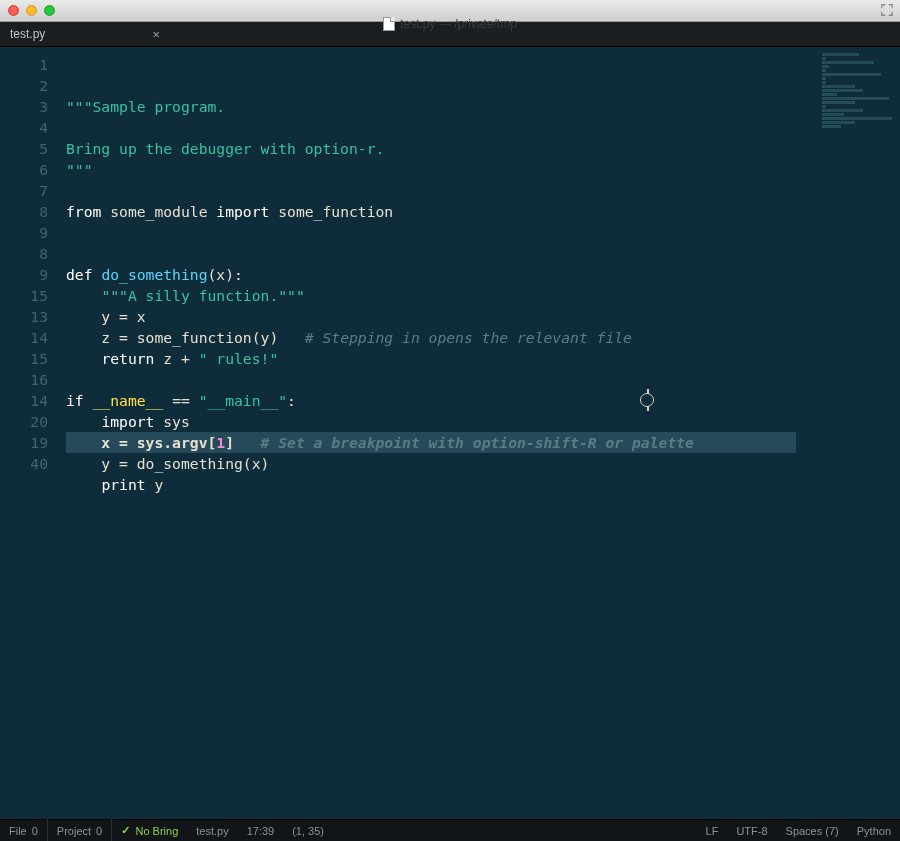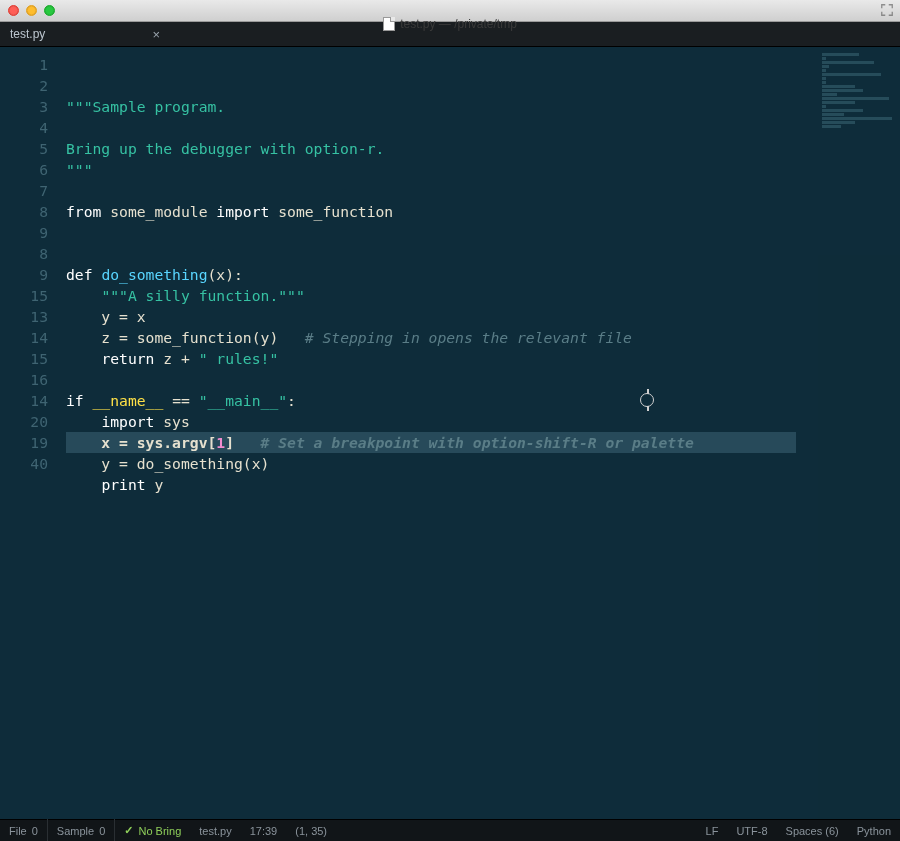--- a/index.html
+++ b/index.html
@@ -215,21 +215,21 @@
     <div class="mm-line" style="width:25%"></div>
   </div>
 </div>
 
 <div class="statusbar">
   <div class="cell">
     <span>File</span>
     <span>0</span>
   </div>
   <div class="cell">
-    <span>Sample</span>
+    <span>Project</span>
     <span>0</span>
   </div>
   <div class="cell noborder">
     <span class="check">✓</span>
     <span class="ok">No Bring</span>
   </div>
   <div class="cell noborder">
     <span>test.py</span>
   </div>
   <div class="cell noborder">
@@ -241,18 +241,18 @@
 
   <div class="spacer"></div>
 
   <div class="cell noborder">
     <span>LF</span>
   </div>
   <div class="cell noborder">
     <span>UTF-8</span>
   </div>
   <div class="cell noborder">
-    <span>Spaces (6)</span>
+    <span>Spaces (7)</span>
   </div>
   <div class="cell noborder">
     <span>Python</span>
   </div>
 </div>
 
 </body></html>

